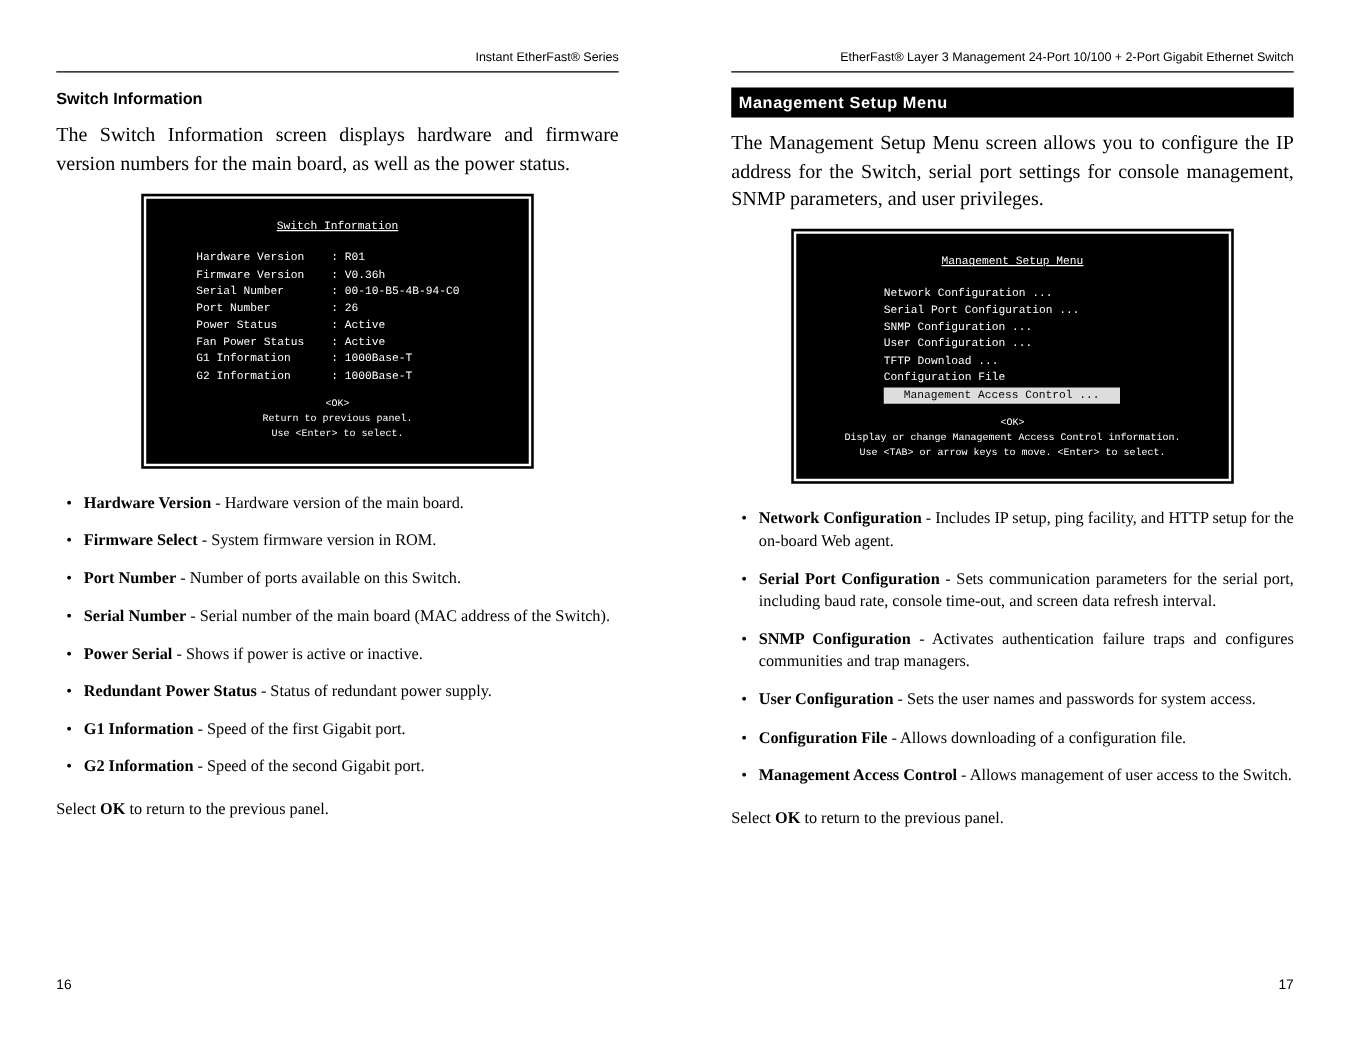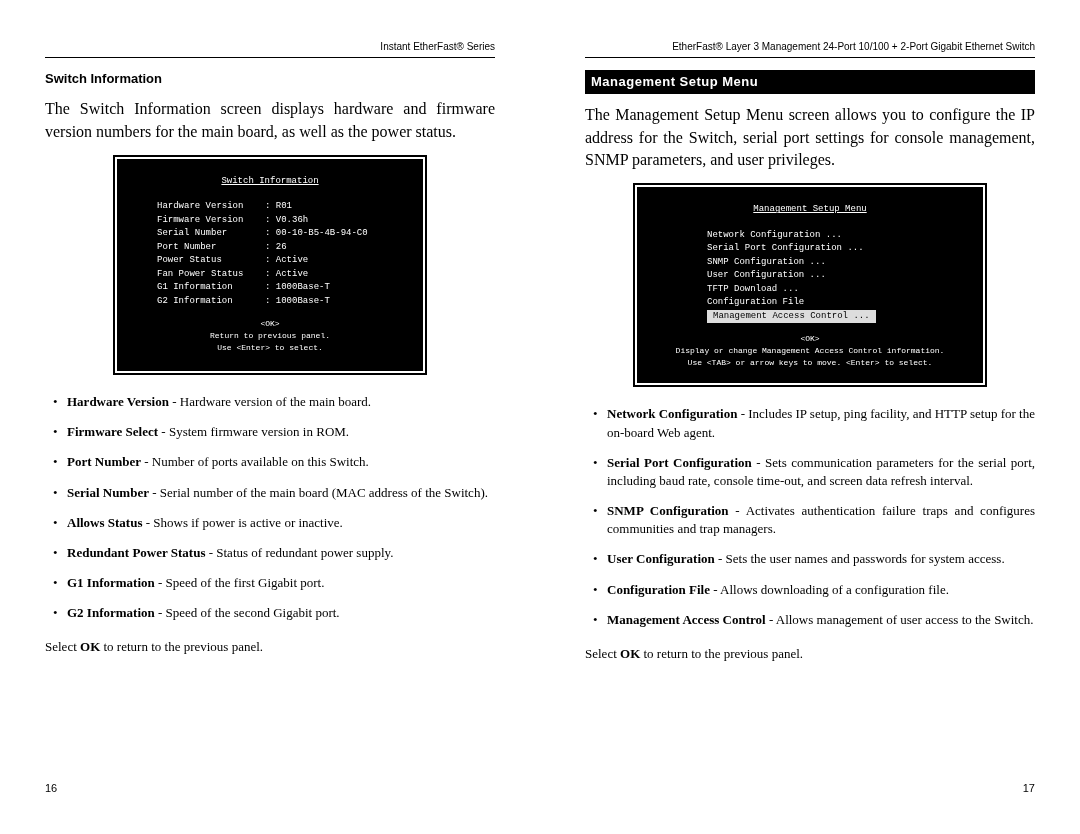--- a/index.html
+++ b/index.html
@@ -76,21 +76,21 @@
     margin-left: 30px;
     white-space: pre;
   }
   .ss-body-right {
     margin-left: 60px;
   }
   .ss-highlight {
     background: #ddd;
     color: #000;
     display: inline-block;
-    padding: 0 6px;
+    padding: 0 16px;
   }
   .ss-footer {
     text-align: center;
     margin-top: 10px;
     font-size: 8px;
   }
   .bullet-list {
     list-style: none;
     padding-left: 12px;
   }
@@ -147,21 +147,21 @@
       <div>Return to previous panel.</div>
       <div>Use &lt;Enter&gt; to select.</div>
     </div>
   </div>
 
   <ul class="bullet-list" id="left-bullets">
       <li><span class="term">Hardware Version</span><span> - Hardware version of the main board.</span></li>
       <li><span class="term">Firmware Select</span><span> - System firmware version in ROM.</span></li>
       <li><span class="term">Port Number</span><span> - Number of ports available on this Switch.</span></li>
       <li><span class="term">Serial Number</span><span> - Serial number of the main board (MAC address of the Switch).</span></li>
-      <li><span class="term">Allows Status</span><span> - Shows if power is active or inactive.</span></li>
+      <li><span class="term">Power Serial</span><span> - Shows if power is active or inactive.</span></li>
       <li><span class="term">Redundant Power Status</span><span> - Status of redundant power supply.</span></li>
       <li><span class="term">G1 Information</span><span> - Speed of the first Gigabit port.</span></li>
       <li><span class="term">G2 Information</span><span> - Speed of the second Gigabit port.</span></li>
     </ul>
 
   <p class="closing-text">
     <span>Select </span><span class="term">OK</span><span> to return to the previous panel.</span>
   </p>
 
   <div class="page-num left">16</div>

